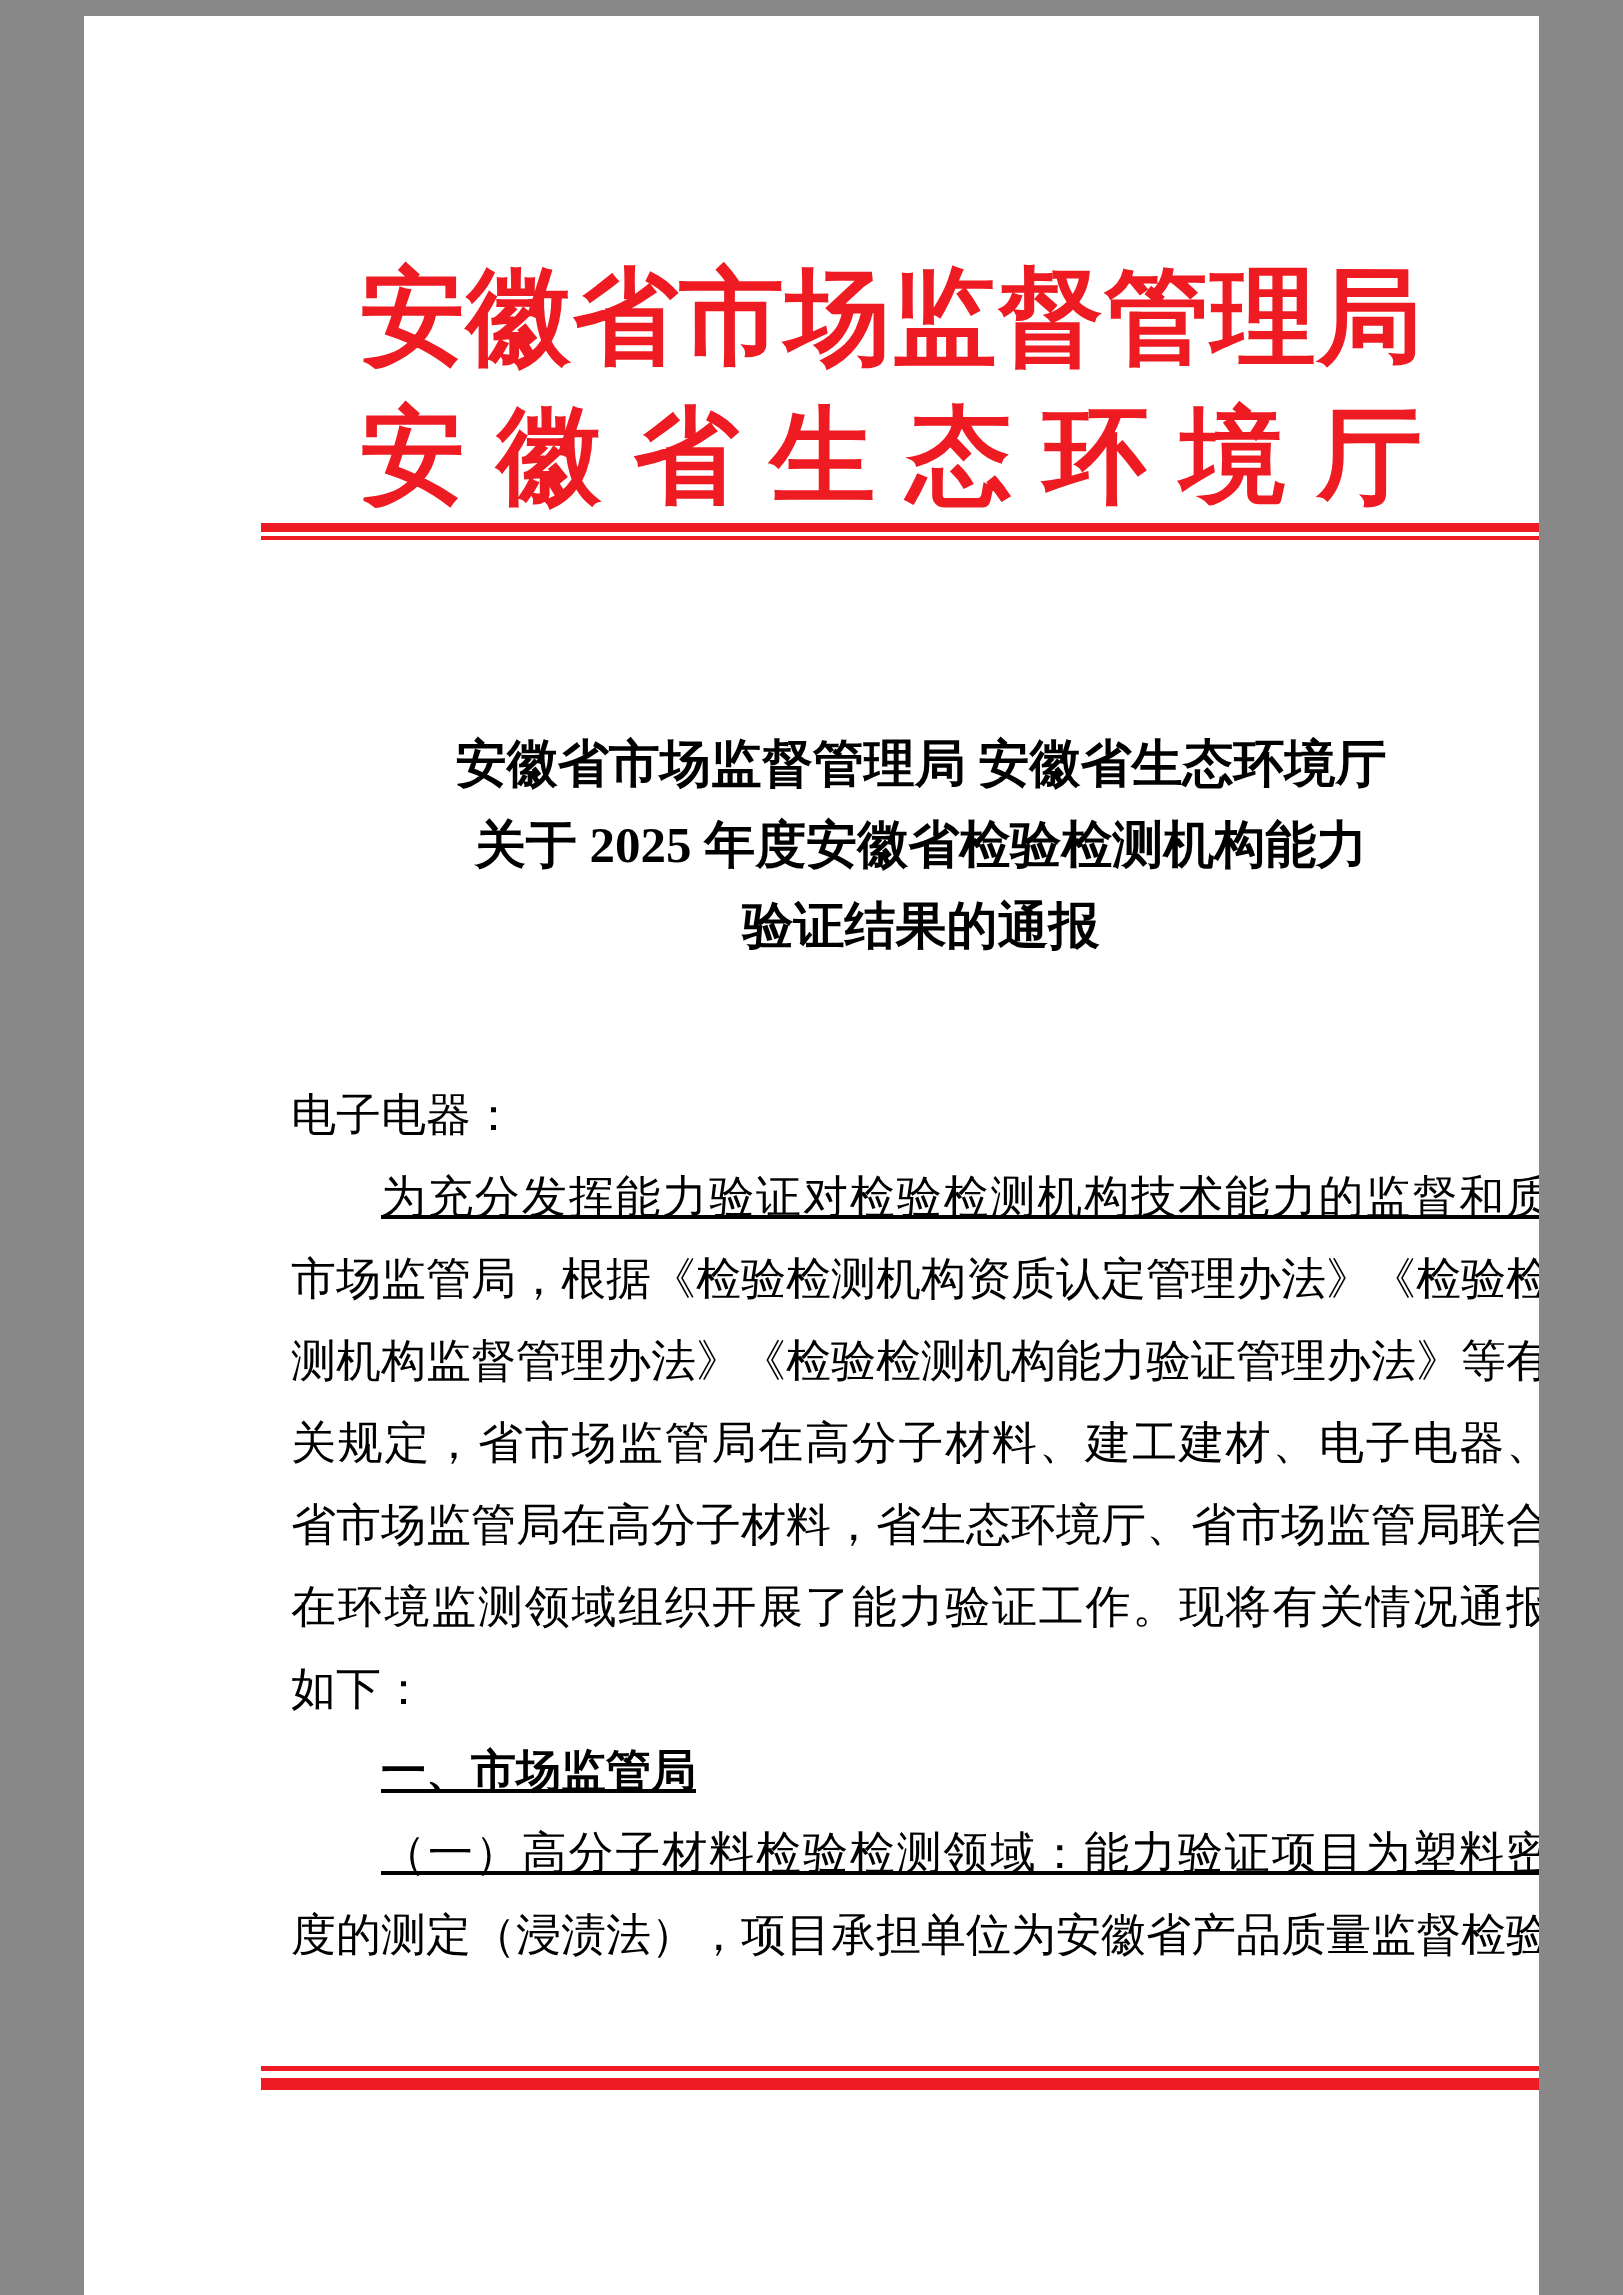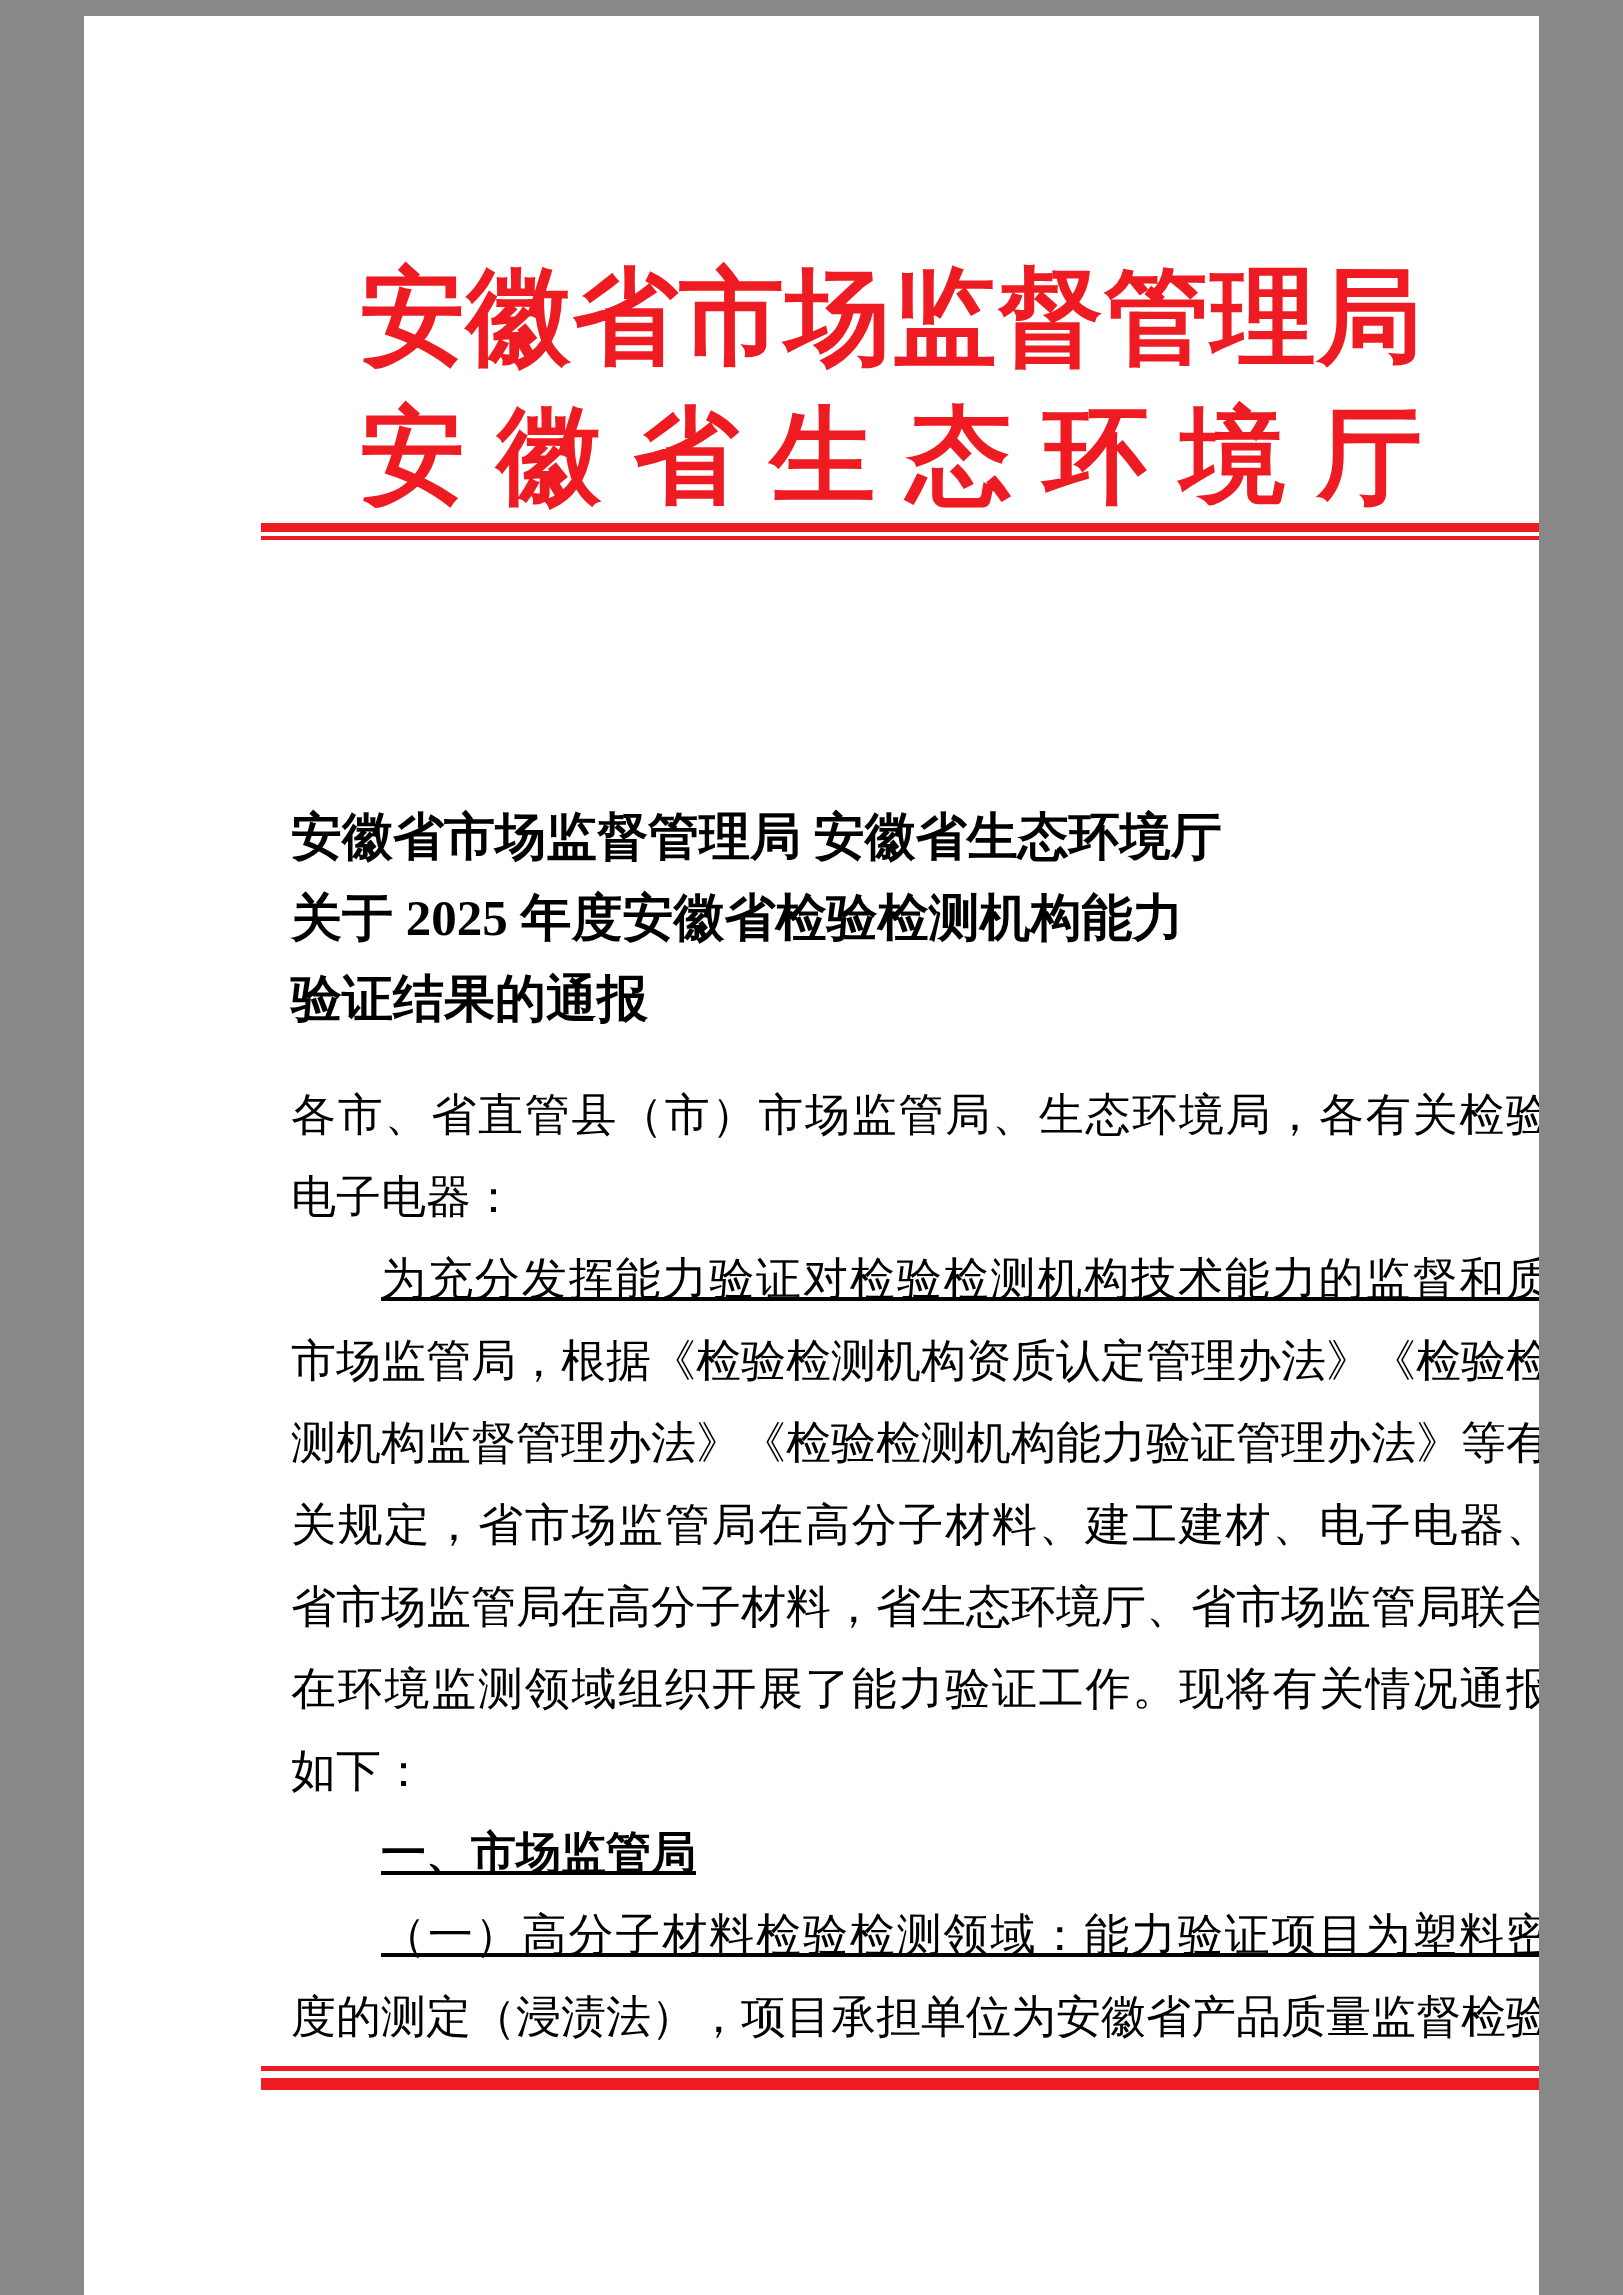--- a/index.html
+++ b/index.html
@@ -55,25 +55,25 @@
     box-sizing:border-box;
     padding-right:42px;
     font-size:39px;
     line-height:51px;
     text-align:right;
     white-space:nowrap;
   }
   
   .doc-title{
     position:absolute;
-    top:781px;
+    top:708px;
     left:207px;
     width:1260px;
     margin:0;
-    text-align:left;
+    text-align:center;
     font-size:51px;
     line-height:81px;
     font-weight:bold;
   }
   
   .body-text{
     position:absolute;
     top:1058px;
     left:207px;
     width:1260px;
@@ -110,21 +110,20 @@
   <div class="bar bar-top-thin"></div>
 
 
   <h1 class="doc-title">
     <div>安徽省市场监督管理局 安徽省生态环境厅</div>
     <div>关于 2025 年度安徽省检验检测机构能力</div>
     <div>验证结果的通报</div>
   </h1>
 
   <main class="body-text">
-    <div class="line fill">各市、省直管县（市）市场监管局、生态环境局，各有关检验</div>
     <div class="line">电子电器：</div>
     <div class="line fill indent">为充分发挥能力验证对检验检测机构技术能力的监督和质</div>
     <div class="line fill">市场监管局，根据《检验检测机构资质认定管理办法》《检验检</div>
     <div class="line fill">测机构监督管理办法》《检验检测机构能力验证管理办法》等有</div>
     <div class="line fill">关规定，省市场监管局在高分子材料、建工建材、电子电器、</div>
     <div class="line fill">省市场监管局在高分子材料，省生态环境厅、省市场监管局联合</div>
     <div class="line fill">在环境监测领域组织开展了能力验证工作。现将有关情况通报</div>
     <div class="line">如下：</div>
     <div class="line heading indent">一、市场监管局</div>
     <div class="line fill indent">（一）高分子材料检验检测领域：能力验证项目为塑料密</div>

